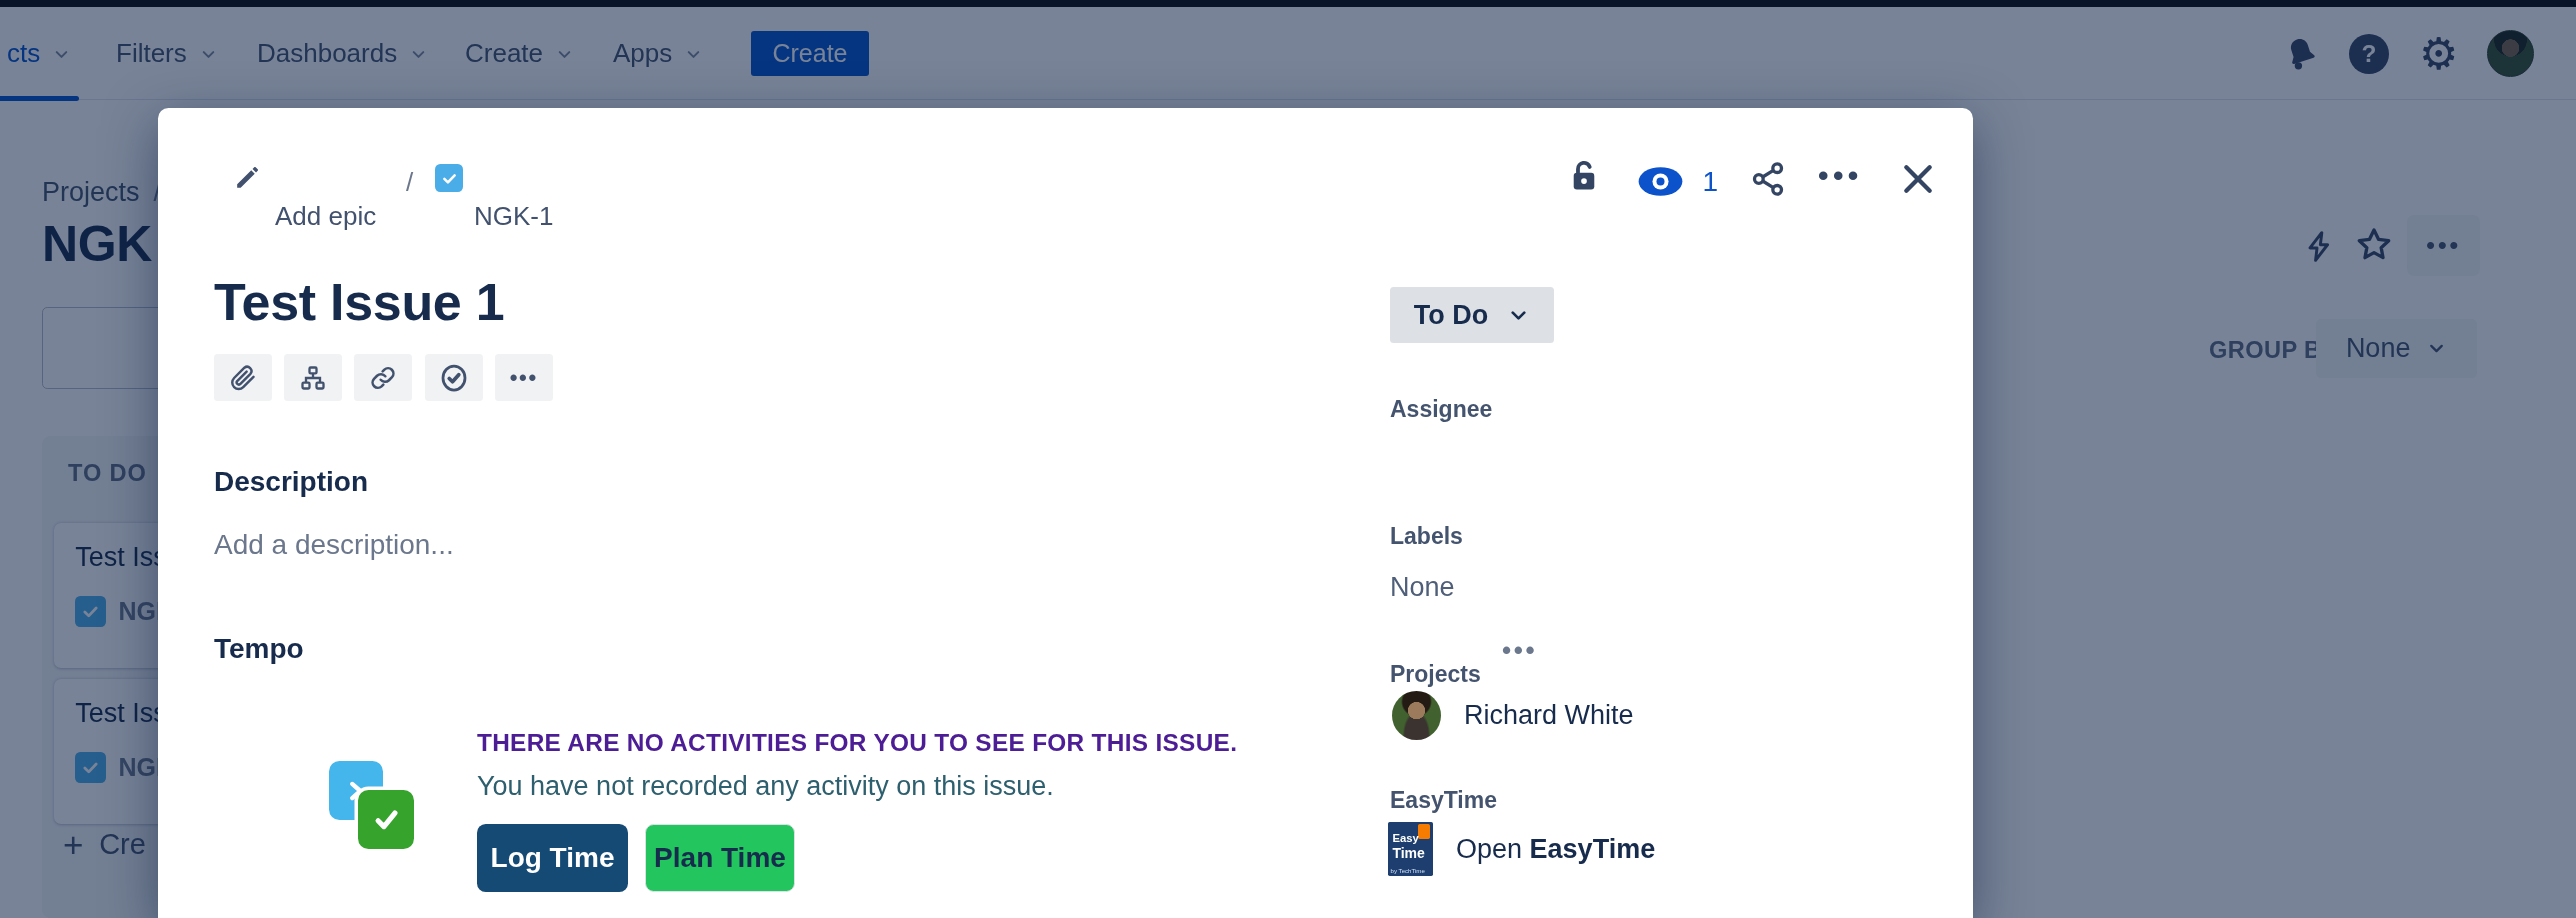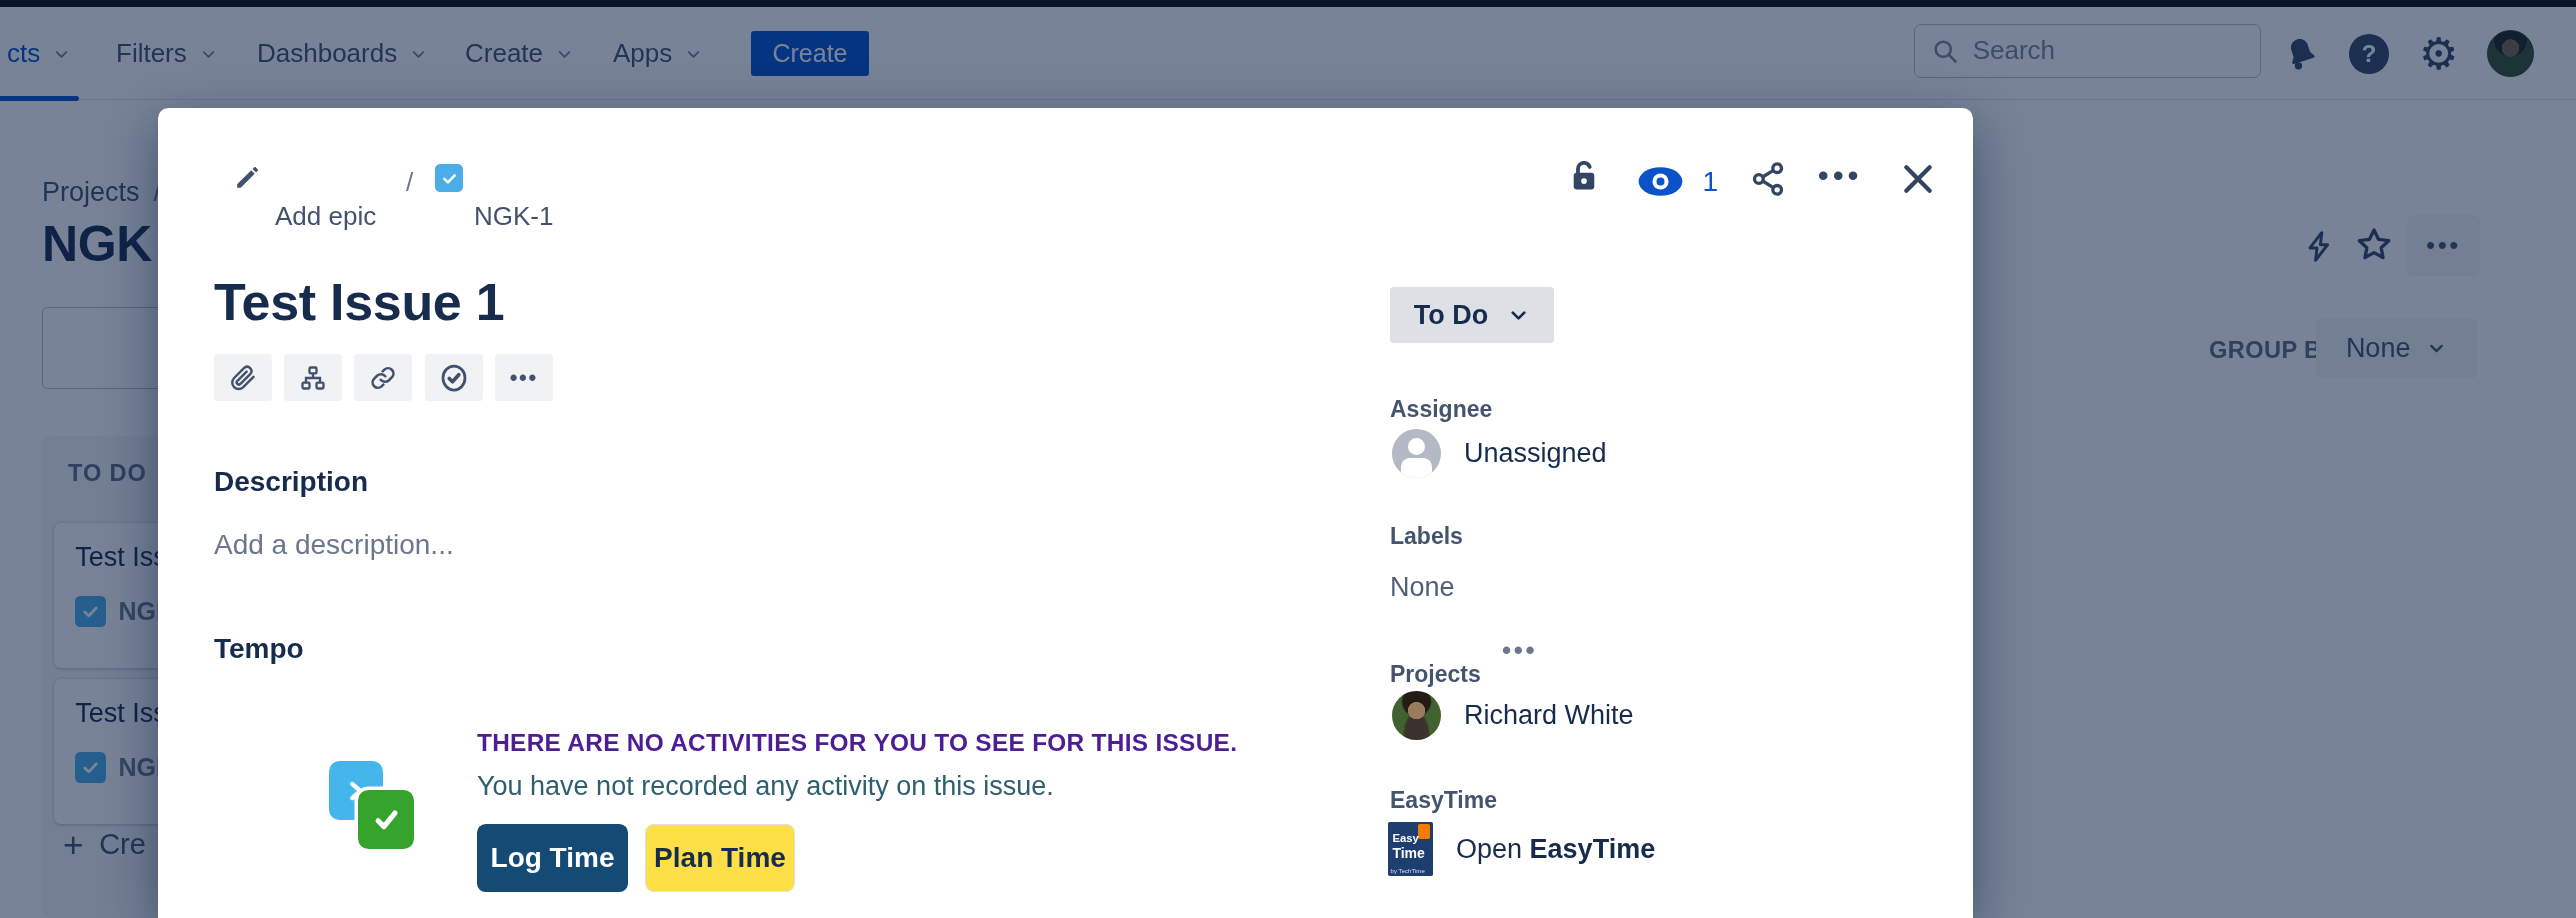--- a/index.html
+++ b/index.html
@@ -61,21 +61,21 @@
   .act-dots{font-size:22px;letter-spacing:1.7px;color:#42526E;font-weight:700;}
   .sec-heading{font-size:28px;font-weight:700;color:#172B4D;}
   .placeholder{font-size:28px;color:#6B778C;cursor:text;}
   .tempo-more{font-size:26px;color:#6B778C;letter-spacing:2.6px;font-weight:700;cursor:pointer;}
   .tempo-icon{width:96px;height:91px;position:relative;}
   .t-blue{position:absolute;left:0;top:0;width:54px;height:59px;background:#45B6EB;border-radius:10.5px;display:flex;align-items:center;justify-content:center;}
   .t-green{position:absolute;left:29px;top:29px;width:56px;height:59px;background:#36A32C;border-radius:10.5px;display:flex;align-items:center;justify-content:center;box-shadow:0 0 0 3.5px #fff;}
   .t-head{font-size:24.4px;font-weight:700;color:#4c1d95;letter-spacing:0.3px;}
   .t-body{font-size:27px;color:#2E5F6E;}
   .log-btn{width:151px;height:68px;background:#154A75;border-radius:8.7px;color:#fff;font-size:28px;font-weight:700;display:flex;align-items:center;justify-content:center;cursor:pointer;}
-  .plan-btn{width:150px;height:68px;background:#fde047;border:1.7px solid #DFE1E6;border-radius:8.7px;color:#172B4D;font-size:28px;font-weight:600;display:flex;align-items:center;justify-content:center;cursor:pointer;}
+  .plan-btn{width:150px;height:68px;background:#22c55e;border:1.7px solid #DFE1E6;border-radius:8.7px;color:#172B4D;font-size:28px;font-weight:600;display:flex;align-items:center;justify-content:center;cursor:pointer;}
   .status-btn{width:164px;height:56px;background:#DDE1E6;border-radius:3.5px;display:flex;align-items:center;justify-content:center;gap:19px;cursor:pointer;}
   .status-btn .lbl{font-size:27px;font-weight:700;color:#172B4D;}
   .field-label{font-size:23px;font-weight:700;color:#44546F;}
   .field-row{display:flex;align-items:center;gap:23px;}
   .field-value{font-size:27px;color:#172B4D;}
   .muted-value{font-size:27px;color:#505F79;}
   .avatar-gray{width:49px;height:49px;border-radius:50%;background:#B3BAC5;position:relative;overflow:hidden;}
   .avatar-gray .head{position:absolute;left:15.7px;top:8.7px;width:17.5px;height:17.5px;border-radius:50%;background:#fff;}
   .avatar-gray .bod{position:absolute;left:8.7px;top:29px;width:31px;height:23px;border-radius:8.7px;background:#fff;}
   .avatar-photo{width:49px;height:49px;border-radius:50%;background:
@@ -126,27 +126,20 @@
     </div>
     <div class="nav-item" style="left:613px">
       <span>Apps</span>
       <svg class="chev" width="19" height="19" viewBox="0 0 24 24">
           <path d="M6 9l6 6 6-6" fill="none" stroke="#7A869A" stroke-width="2.6" stroke-linecap="round" stroke-linejoin="round"></path>
         </svg>
     </div>
     <div class="nav-underline"></div>
     <div class="create-btn">Create</div>
 
-    <div class="search-box">
-      <svg width="28" height="28" viewBox="0 0 24 24">
-          <circle cx="10.5" cy="10.5" r="6.5" fill="none" stroke="#7A869A" stroke-width="2.2"></circle>
-          <path d="M15.3 15.3L21 21" stroke="#7A869A" stroke-width="2.2" stroke-linecap="round"></path>
-        </svg>
-      <span class="ph">Search</span>
-    </div>
     <div class="nav-icon" style="left:2283px">
       <svg width="37" height="37" viewBox="0 0 24 24">
           <path d="M12 2.5c-3.2 0-5.6 2.3-5.6 5.5v4.6L4.5 15.6c-.4.7.1 1.4.9 1.4h13.2c.8 0 1.3-.7.9-1.4l-1.9-3V8c0-3.2-2.4-5.5-5.6-5.5z" fill="#344563" transform="rotate(-18 12 12)"></path>
           <circle cx="10" cy="20" r="2.4" fill="#344563"></circle>
         </svg>
     </div>
     <div class="nav-icon" style="left:2349px">
       <div class="help-circle">
           <span>?</span>
         </div>
@@ -330,27 +323,20 @@
     <div class="m-abs plan-btn" style="left:487px;top:716px">Plan Time</div>
 
     <div class="m-abs status-btn" style="left:1232px;top:179px">
       <span class="lbl">To Do</span>
       <svg width="23" height="23" viewBox="0 0 24 24">
           <path d="M6 9l6 6 6-6" fill="none" stroke="#172B4D" stroke-width="2.8" stroke-linecap="round" stroke-linejoin="round"></path>
         </svg>
     </div>
 
     <div class="m-abs field-label" style="left:1232px;top:288px">Assignee</div>
-    <div class="m-abs field-row" style="left:1234px;top:321px">
-      <div class="avatar-gray">
-          <div class="head"></div>
-          <div class="bod"></div>
-        </div>
-      <span class="field-value">Unassigned</span>
-    </div>
 
     <div class="m-abs field-label" style="left:1232px;top:415px">Labels</div>
     <div class="m-abs muted-value" style="left:1232px;top:464px">None</div>
 
     <div class="m-abs field-label" style="left:1232px;top:553px">Projects</div>
     <div class="m-abs field-row" style="left:1234px;top:583px">
       <div class="avatar-photo"></div>
       <span class="field-value">Richard White</span>
     </div>
 

